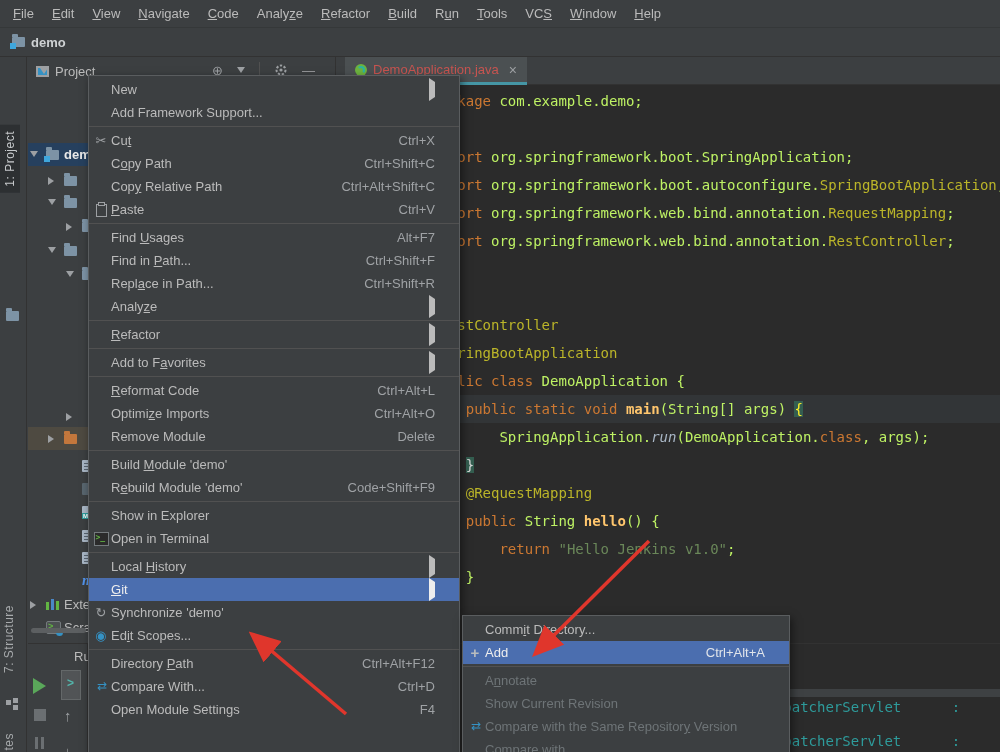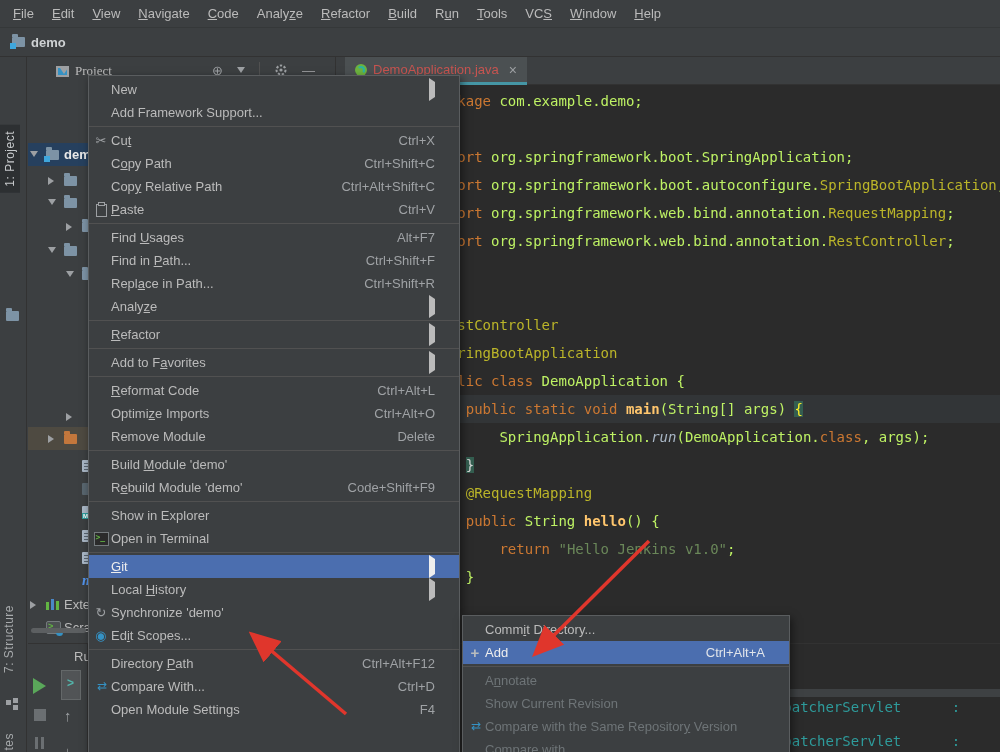--- a/index.html
+++ b/index.html
@@ -17,21 +17,21 @@
   
   .strip{position:absolute;left:0;top:57px;width:27px;height:695px;background:#3c3f41;border-right:1px solid #323232;box-sizing:border-box;}
   .vlabel{position:absolute;left:2px;writing-mode:vertical-lr;transform:rotate(180deg);
           font-size:12px;color:#a7aaac;letter-spacing:.5px;}
   .vlabel.active{background:#2d3032;color:#c7cacc;padding:6px 3px;left:0;border-radius:0;}
   .strip-ico{position:absolute;left:6px;width:14px;height:13px;}
   
   .proj-panel{position:absolute;left:28px;top:57px;width:308px;height:695px;background:#3c3f41;
               border-right:1px solid #323232;box-sizing:border-box;}
   .pp-head{position:absolute;left:0;top:0;width:100%;height:28px;display:flex;align-items:center;}
-  .pp-title{display:flex;align-items:center;gap:6px;margin-left:28px;color:#bbbbbb;font-family:Liberation Serif, serif;}
+  .pp-title{display:flex;align-items:center;gap:6px;margin-left:8px;color:#bbbbbb;}
   .pp-tools{position:absolute;left:184px;top:5px;display:flex;align-items:center;gap:14px;color:#9da0a3;}
   .pp-div{width:1px;height:16px;background:#515151;}
   
   .tree-row{position:absolute;left:0;width:100%;height:23px;display:flex;align-items:center;}
   .tree-row.sel{background:#26405e;}
   .tree-row.hl{background:#4e4a41;}
   .tri-r{width:0;height:0;border-left:6px solid #9da0a3;border-top:4.5px solid transparent;border-bottom:4.5px solid transparent;position:absolute;}
   .tri-d{width:0;height:0;border-top:6px solid #9da0a3;border-left:4.5px solid transparent;border-right:4.5px solid transparent;position:absolute;}
   .t-label{position:absolute;color:#bbbbbb;white-space:nowrap;}
   .t-label.bold{font-weight:bold;color:#e8e8e8;}
@@ -400,28 +400,28 @@
         <span class="gut"></span>
         <span class="lbl">Show in Explorer</span>
       </div>
       <div class="mi">
         <span class="gut">
           <span class="ic-term"></span>
         </span>
         <span class="lbl">Open in Terminal</span>
       </div>
       <div class="msep"></div>
+      <div class="mi">
+        <span class="gut"></span>
+        <span class="lbl">Local <u>H</u>istory</span>
+        <span class="rt"><span class="sub-arrow"></span></span>
+      </div>
       <div class="mi sel">
         <span class="gut"></span>
         <span class="lbl"><u>G</u>it</span>
-        <span class="rt"><span class="sub-arrow"></span></span>
-      </div>
-      <div class="mi">
-        <span class="gut"></span>
-        <span class="lbl">Local <u>H</u>istory</span>
         <span class="rt"><span class="sub-arrow"></span></span>
       </div>
       <div class="mi">
         <span class="gut">
           <span class="gic">↻</span>
         </span>
         <span class="lbl">Synchronize 'demo'</span>
       </div>
       <div class="mi">
         <span class="gut">

